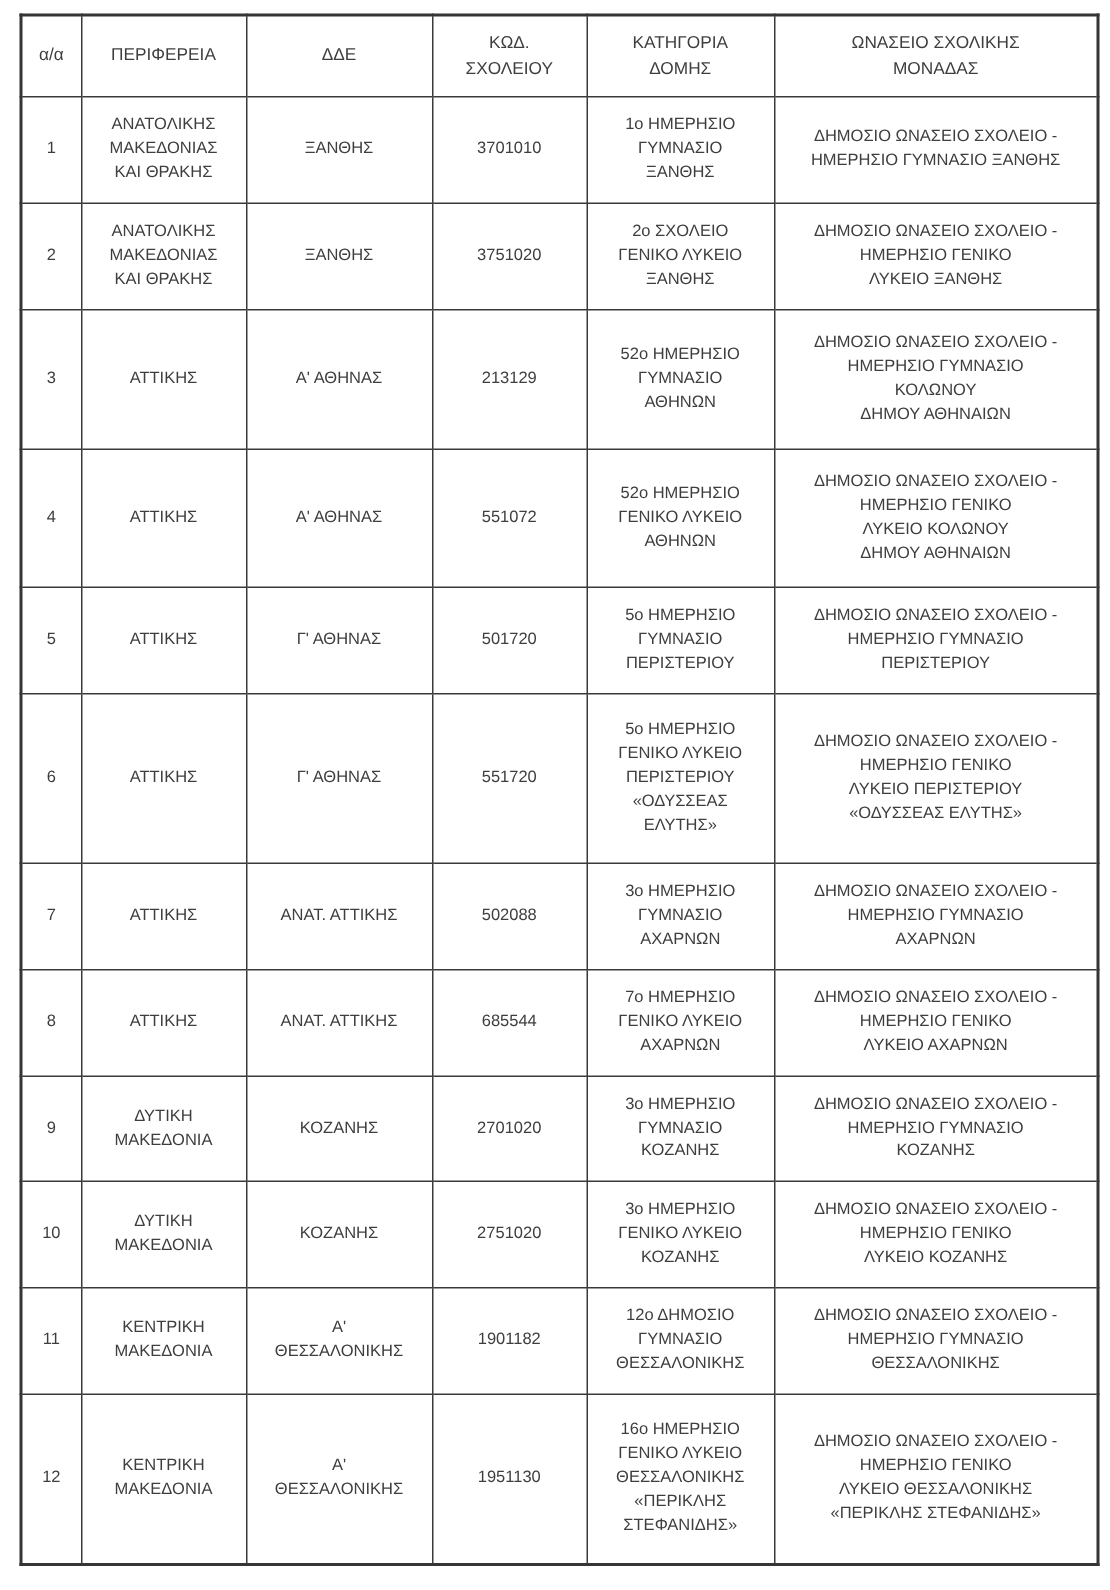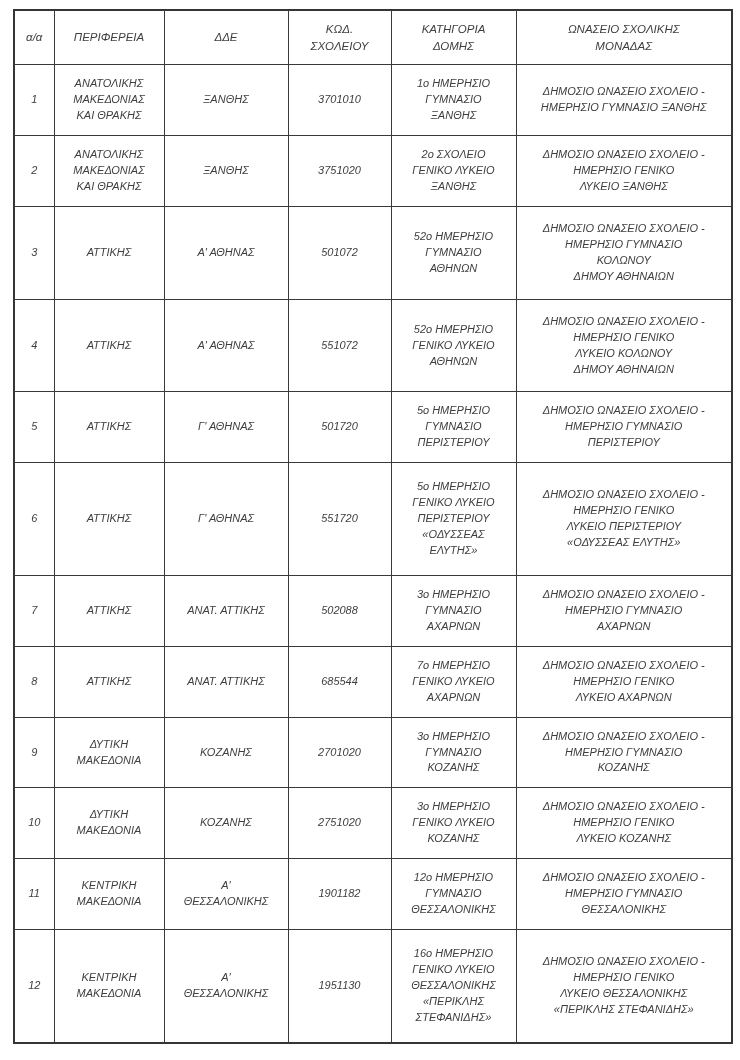--- a/index.html
+++ b/index.html
@@ -9,21 +9,20 @@
     width: 740px;
     height: 1060px;
     font-family: "Liberation Sans", sans-serif;
   }
   .page {
     width: 740px;
     height: 1060px;
     background: #ffffff;
     box-sizing: border-box;
     padding: 9px 0 0 13px;
-    font-style: italic;
   }
   table.school-table {
     border-collapse: collapse;
     table-layout: fixed;
     width: 718px;
     border: 2.5px solid #353535;
   }
   .school-table th,
   .school-table td {
     border: 1.5px solid #3a3a3a;
@@ -96,21 +95,21 @@
 ΓΕΝΙΚΟ ΛΥΚΕΙΟ
 ΞΑΝΘΗΣ</td>
         <td>ΔΗΜΟΣΙΟ ΩΝΑΣΕΙΟ ΣΧΟΛΕΙΟ -
 ΗΜΕΡΗΣΙΟ ΓΕΝΙΚΟ
 ΛΥΚΕΙΟ ΞΑΝΘΗΣ</td>
       </tr>
       <tr data-size="m">
         <td>3</td>
         <td>ΑΤΤΙΚΗΣ</td>
         <td>Α' ΑΘΗΝΑΣ</td>
-        <td>501072</td>
+        <td>213129</td>
         <td>52ο ΗΜΕΡΗΣΙΟ
 ΓΥΜΝΑΣΙΟ
 ΑΘΗΝΩΝ</td>
         <td>ΔΗΜΟΣΙΟ ΩΝΑΣΕΙΟ ΣΧΟΛΕΙΟ -
 ΗΜΕΡΗΣΙΟ ΓΥΜΝΑΣΙΟ
 ΚΟΛΩΝΟΥ
 ΔΗΜΟΥ ΑΘΗΝΑΙΩΝ</td>
       </tr>
       <tr data-size="m">
         <td>4</td>
@@ -202,21 +201,21 @@
 ΗΜΕΡΗΣΙΟ ΓΕΝΙΚΟ
 ΛΥΚΕΙΟ ΚΟΖΑΝΗΣ</td>
       </tr>
       <tr>
         <td>11</td>
         <td>ΚΕΝΤΡΙΚΗ
 ΜΑΚΕΔΟΝΙΑ</td>
         <td>Α'
 ΘΕΣΣΑΛΟΝΙΚΗΣ</td>
         <td>1901182</td>
-        <td>12ο ΗΜΕΡΗΣΙΟ
+        <td>12ο ΔΗΜΟΣΙΟ
 ΓΥΜΝΑΣΙΟ
 ΘΕΣΣΑΛΟΝΙΚΗΣ</td>
         <td>ΔΗΜΟΣΙΟ ΩΝΑΣΕΙΟ ΣΧΟΛΕΙΟ -
 ΗΜΕΡΗΣΙΟ ΓΥΜΝΑΣΙΟ
 ΘΕΣΣΑΛΟΝΙΚΗΣ</td>
       </tr>
       <tr data-size="l">
         <td>12</td>
         <td>ΚΕΝΤΡΙΚΗ
 ΜΑΚΕΔΟΝΙΑ</td>

